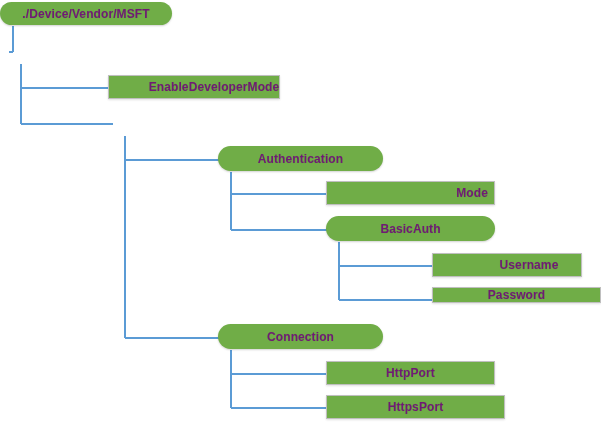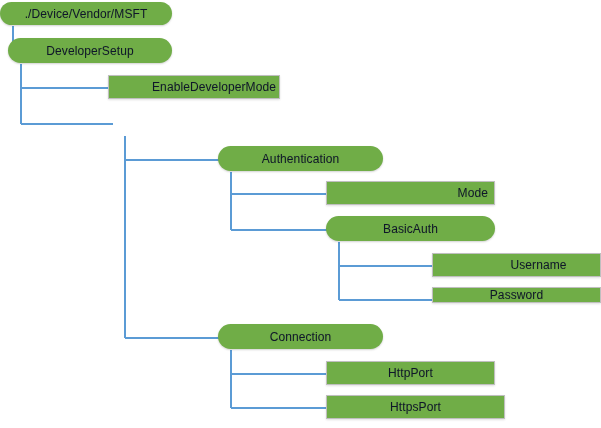--- a/index.html
+++ b/index.html
@@ -22,29 +22,30 @@
     left: 0;
     top: 0;
     width: 601px;
     height: 428px;
     pointer-events: none;
   }
   .node {
     position: absolute;
     box-sizing: border-box;
     background: #70ad47;
-    color: #0f172a;
+    color: #701a75;
     display: flex;
     align-items: center;
     justify-content: center;
     font-size: 12px;
     line-height: 1;
     letter-spacing: 0.1px;
     white-space: nowrap;
     text-shadow: 0 0 1px rgba(0,0,0,0.10);
+    font-weight: bold;
   }
   .node.rounded {
     border-radius: 999px;
     box-shadow: 0 1px 2px rgba(0,0,0,0.18);
   }
   .node.rect {
     border: 1px solid #bfbfbf;
     box-shadow: 0 1px 2px rgba(0,0,0,0.12);
   }
   .node-label {
@@ -76,42 +77,39 @@
         <path d="M 230.5 373.5 L 326.5 373.5"></path>
         <path d="M 230.5 407.5 L 326.5 407.5"></path>
         <path d="M 230.5 349.5 L 230.5 407.5"></path>
       </g>
   </svg>
 
   <div class="node rounded" style="left:0px; top:2px; width:172px; height:23px;">
     <span class="node-label">./Device/Vendor/MSFT</span>
   </div>
 
-  <div class="node rounded" style="left:8px; top:38px; width:164px; height:25px;">
-    <span class="node-label">DeveloperSetup</span>
-  </div>
 
   <div class="node rect" style="left:108px; top:75px; width:172px; height:24px;padding-left:40px;">
     <span class="node-label">EnableDeveloperMode</span>
   </div>
 
 
   <div class="node rounded" style="left:218px; top:146px; width:165px; height:25px;">
     <span class="node-label">Authentication</span>
   </div>
 
   <div class="node rect" style="left:326px; top:181px; width:169px; height:24px;justify-content:flex-end;">
     <span class="node-label">Mode</span>
   </div>
 
   <div class="node rounded" style="left:326px; top:216px; width:169px; height:25px;">
     <span class="node-label">BasicAuth</span>
   </div>
 
-  <div class="node rect" style="left:432px; top:253px; width:169px; height:24px;padding-left:44px;">
+  <div class="node rect" style="left:432px; top:253px; width:150px; height:24px;padding-left:44px;">
     <span class="node-label">Username</span>
   </div>
 
   <div class="node rect" style="left:432px; top:287px; width:169px; height:16px;">
     <span class="node-label">Password</span>
   </div>
 
   <div class="node rounded" style="left:218px; top:324px; width:165px; height:25px;">
     <span class="node-label">Connection</span>
   </div>

